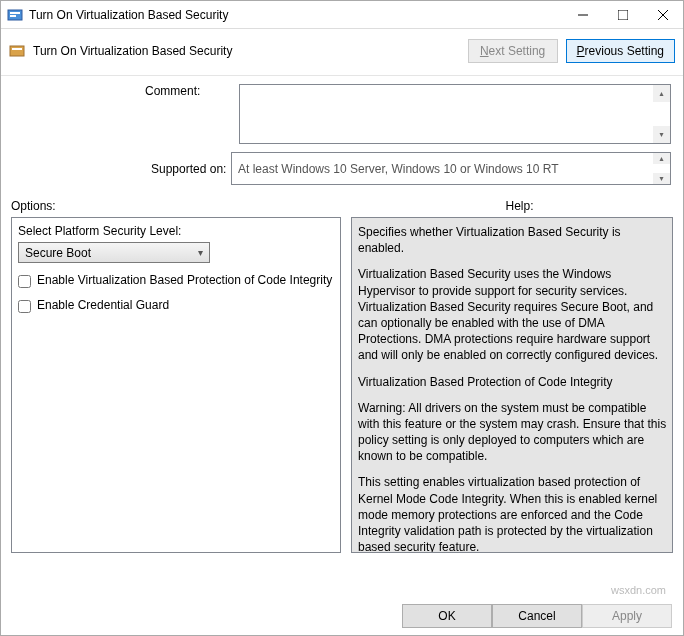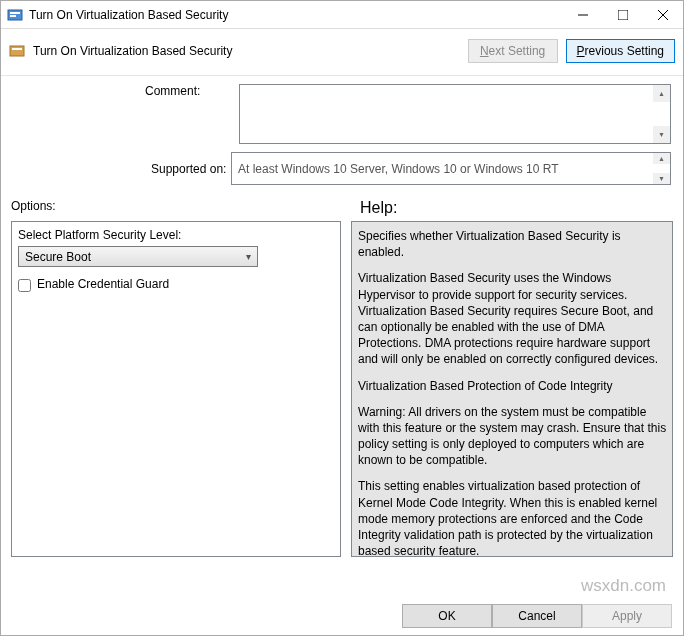--- a/index.html
+++ b/index.html
@@ -25,26 +25,26 @@
 .commentbox { grid-column: 3; border: 1px solid #828790; height: 60px; position: relative; background: #fff; margin-right: 2px;}
 .commentbox .scroll { position: absolute; right: 0; top: 0; bottom: 0; width: 17px; display:flex; flex-direction:column; justify-content:space-between; }
 .scrollbtn { width:17px; height:17px; background:#f0f0f0; display:flex; align-items:center; justify-content:center; font-size:8px; color:#666; }
 .supportrow { grid-column: 1 / 4; display: grid; grid-template-columns: 210px 1fr; align-items:center; }
 .supportlabel { text-align: left; padding-left: 130px;}
 .supportbox { border: 1px solid #828790; height: 33px; display:flex; align-items:center; padding: 0 6px; background:#fff; color:#555; position:relative; margin-right:2px;}
 .supportbox .scroll { position:absolute; right:0; top:0; bottom:0; width:17px; display:flex; flex-direction:column; justify-content:space-between;}
 .supportbox .scroll .scrollbtn{height:11px;}
 .row2 { display: grid; grid-template-columns: 330px 1fr; gap: 19px; padding: 6px 4px 0 10px; }
 .options-label { font-size:12px; }
-.help-label { font-size:16px; }
+.help-label { font-size:12px;text-align:center; }
 .row3 { display: grid; grid-template-columns: 330px 1fr; gap: 10px; padding: 4px 10px 0 10px; height: 340px;}
 .panel { border: 1px solid #828790; background: #fff; padding: 6px; overflow: hidden; }
 .help-panel { border: 1px solid #828790; background: #e5e5e5; padding: 6px 4px 6px 6px; overflow-y: auto; line-height: 1.35; position:relative;}
 .help-panel p { margin: 0 0 10px 0; }
-.dropdown { width: 240px; height: 21px; border: 1px solid #7a7a7a; background: linear-gradient(#f5f5f5,#e1e1e1); display:flex; align-items:center; padding: 0 6px; margin: 4px 0 10px 0; position:relative;}
+.dropdown { width: 192px; height: 21px; border: 1px solid #7a7a7a; background: linear-gradient(#f5f5f5,#e1e1e1); display:flex; align-items:center; padding: 0 6px; margin: 4px 0 10px 0; position:relative;}
 .dropdown:after { content:"▾"; position:absolute; right:6px; font-size:10px; color:#555;}
 .checkrow { display:flex; align-items:flex-start; gap:6px; margin-bottom:10px;}
 .checkrow input { margin:2px 0 0 0; width:13px; height:13px;}
 .checkrow span { flex:1;}
 .footer { position: absolute; bottom: 8px; right: 12px; display:flex; margin-left:39px;}
 u{text-decoration:underline;}
 </style>
 </head>
 <body>
 
@@ -121,20 +121,24 @@
 </div>
 
 <div class="row3">
   <div class="panel">
     <div>Select Platform Security Level:</div>
     <div class="dropdown">
       <span>Secure Boot</span>
     </div>
     <label class="checkrow">
       <input type="checkbox" style="">
+      <span>Enable Virtualization Based Protection of Code Integrity</span>
+    </label>
+    <label class="checkrow">
+      <input type="checkbox" style="">
       <span>Enable Credential Guard</span>
     </label>
   </div>
   <div class="help-panel">
     <p>Specifies whether Virtualization Based Security is enabled.</p>
     <p>Virtualization Based Security uses the Windows Hypervisor to provide support for security services.  Virtualization Based Security requires Secure Boot, and can optionally be enabled with the use of DMA Protections.  DMA protections require hardware support and will only be enabled on correctly configured devices.</p>
     <p>Virtualization Based Protection of Code Integrity</p>
     <p>Warning: All drivers on the system must be compatible with this feature or the system may crash. Ensure that this policy setting is only deployed to computers which are known to be compatible.</p>
     <p>This setting enables virtualization based protection of Kernel Mode Code Integrity. When this is enabled kernel mode memory protections are enforced and the Code Integrity validation path is protected by the virtualization based security feature.</p>
 
@@ -146,13 +150,13 @@
       <span>OK</span>
     </div>
   <div class="btn">
       <span>Cancel</span>
     </div>
   <div class="btn disabled">
       <span>Apply</span>
     </div>
 </div>
 
-<div style="position:absolute; right:18px; bottom:40px; font-size:17px; color:#bbb;">wsxdn.com</div>
+<div style="position:absolute; right:18px; bottom:40px; font-size:11px; color:#bbb;">wsxdn.com</div>
 
 </body></html>

